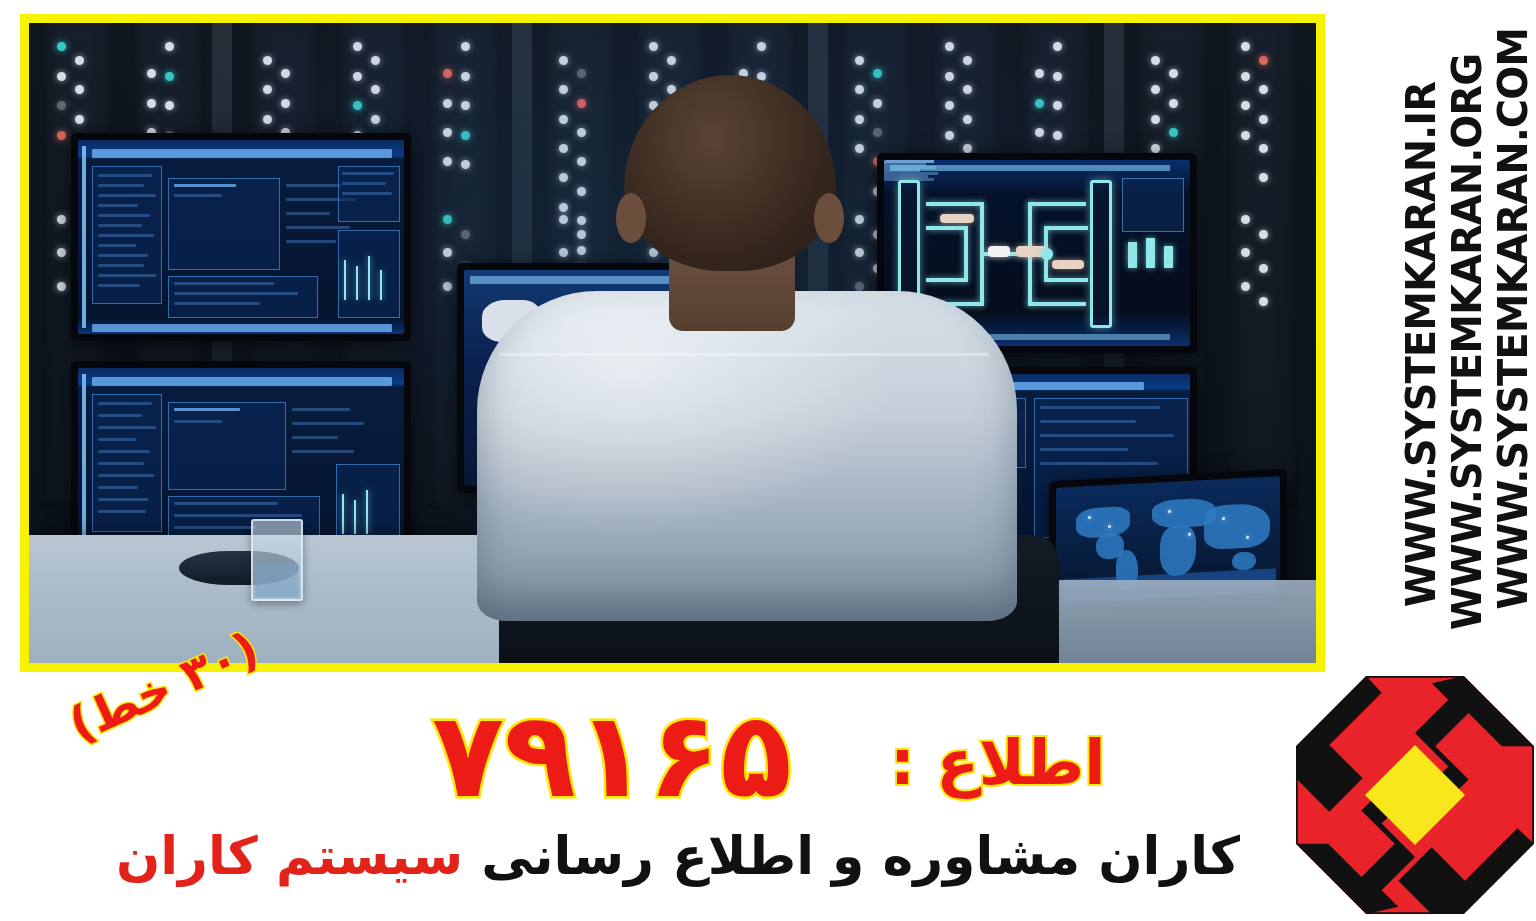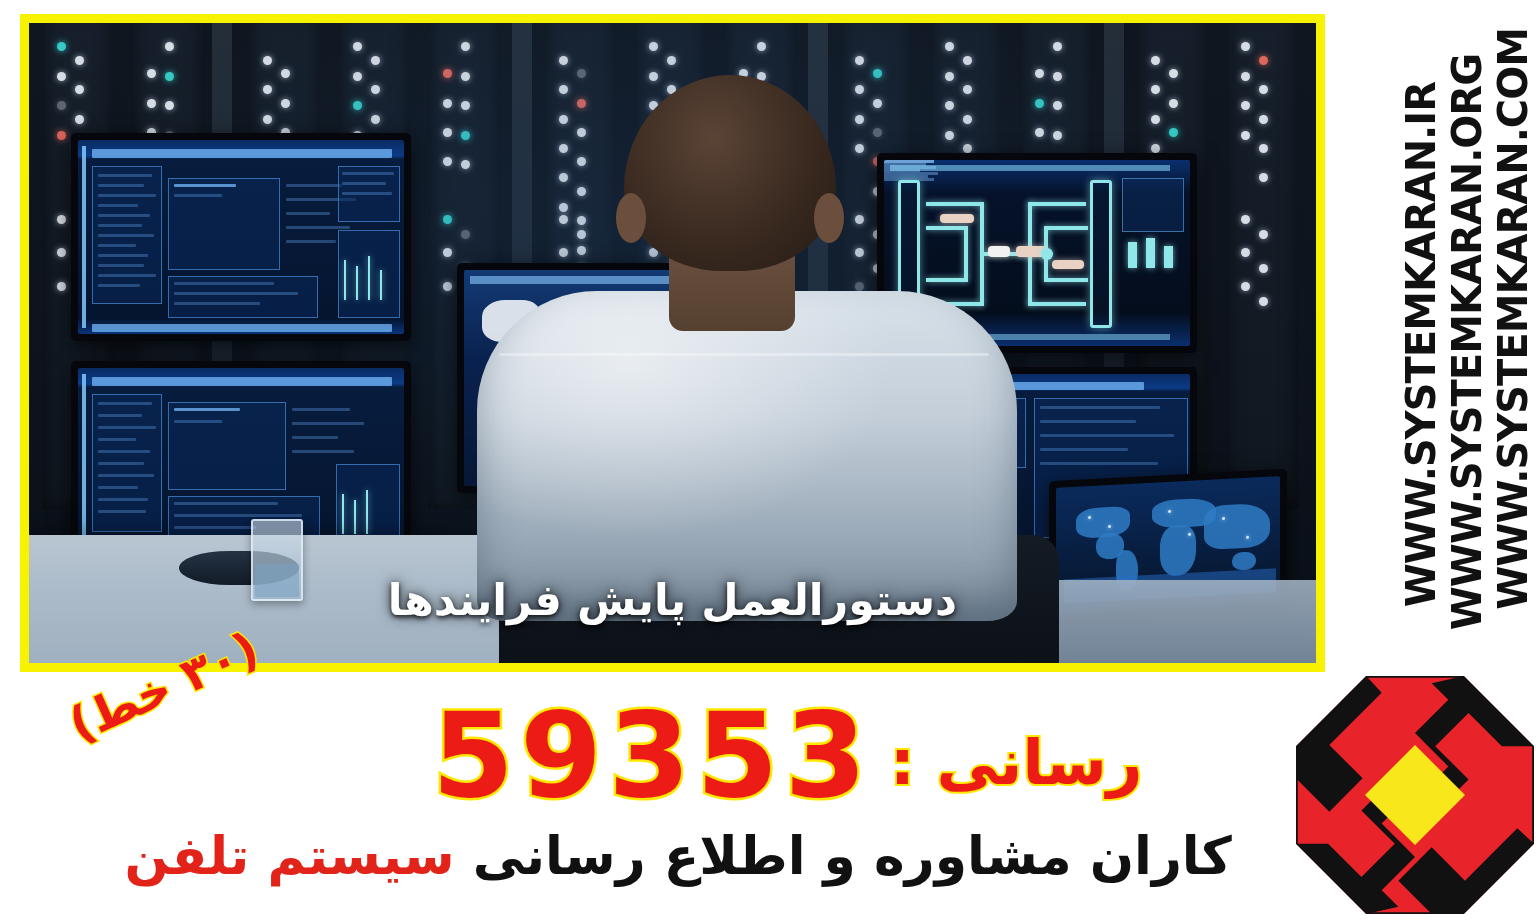--- a/index.html
+++ b/index.html
@@ -650,39 +650,38 @@
 
     <div class="chair"></div>
     <div class="shirt"></div>
     <div class="collarline"></div>
     <div class="neck"></div>
     <div class="head">
       <div class="ear" style="left:-8px;"></div>
       <div class="ear" style="right:-8px;"></div>
     </div>
 
-    <div id="photo-title">دستورالعمل پایش فرایندها</div>
   </div>
 </div>
 
 <div id="urls">
   <div class="url u1">WWW.SYSTEMKARAN.COM</div>
   <div class="url u2">WWW.SYSTEMKARAN.ORG</div>
   <div class="url u3">WWW.SYSTEMKARAN.IR</div>
 </div>
 
 <div id="bottom"></div>
 
 <div id="lines-note">(۳۰ خط)</div>
-<div id="phone-number">59353</div>
-<div id="phone-label">رسانی :</div>
+<div id="phone-number">۷۹۱۶۵</div>
+<div id="phone-label">اطلاع :</div>
 
 <div id="tagline">
   <span class="pad">کاران مشاوره و اطلاع رسانی</span>
-  <span class="hl">سیستم تلفن</span>
+  <span class="hl">سیستم کاران</span>
 </div>
 
 <div id="logo">
   <svg viewBox="0 0 200 200" width="238" height="238">
     <defs>
       <clipPath id="oct">
         <polygon points="59,0 141,0 200,59 200,141 141,200 59,200 0,141 0,59"></polygon>
       </clipPath>
     </defs>
     <g clip-path="url(#oct)">

